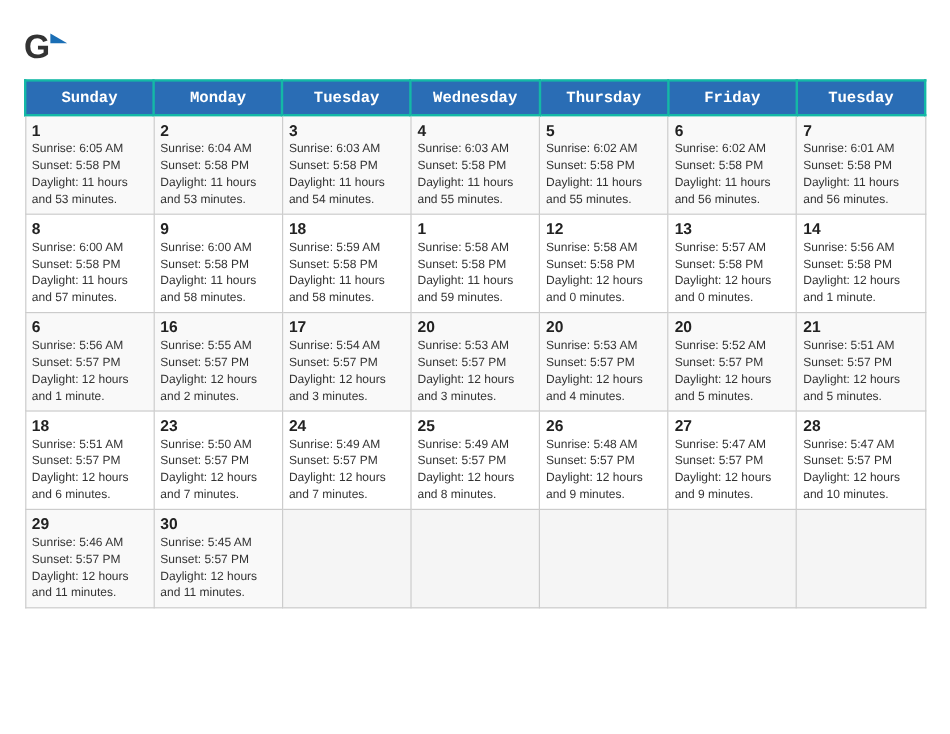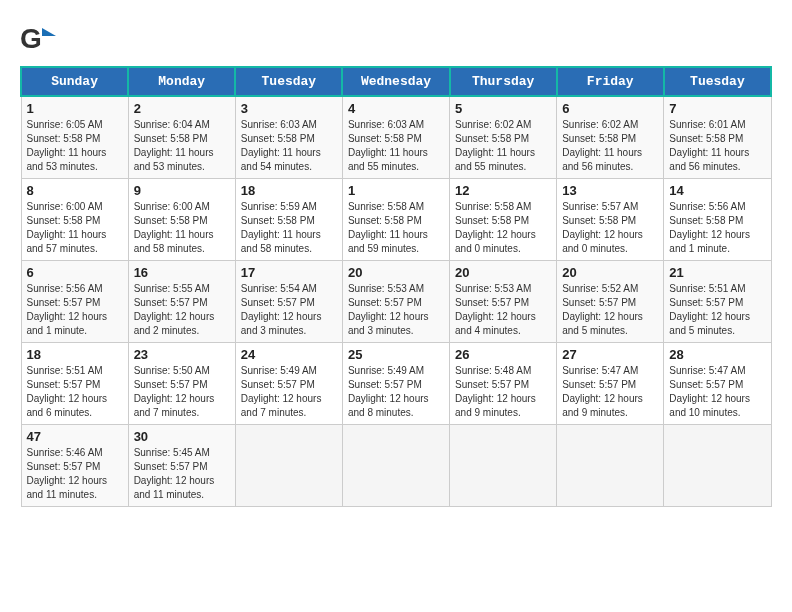--- a/index.html
+++ b/index.html
@@ -348,21 +348,21 @@
           <div class="day-num">28</div>
         <div class="day-info">
           Sunrise: 5:47 AM<br>
           Sunset: 5:57 PM<br>
           Daylight: 12 hours and 10 minutes.
         </div>
         </td>
       </tr>
       <tr class="last-row">
         <td>
-          <div class="day-num">47</div>
+          <div class="day-num">29</div>
         <div class="day-info">
           Sunrise: 5:46 AM<br>
           Sunset: 5:57 PM<br>
           Daylight: 12 hours and 11 minutes.
         </div>
         </td>
         <td>
           <div class="day-num">30</div>
         <div class="day-info">
           Sunrise: 5:45 AM<br>

